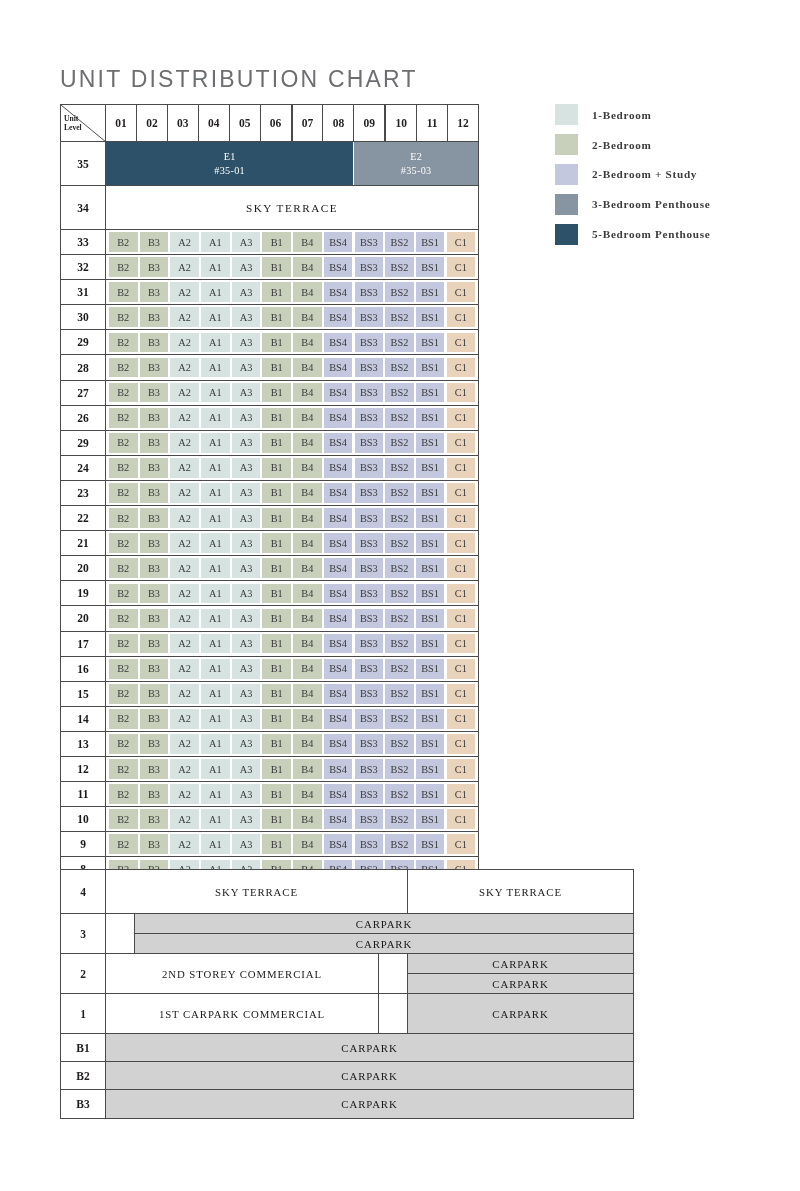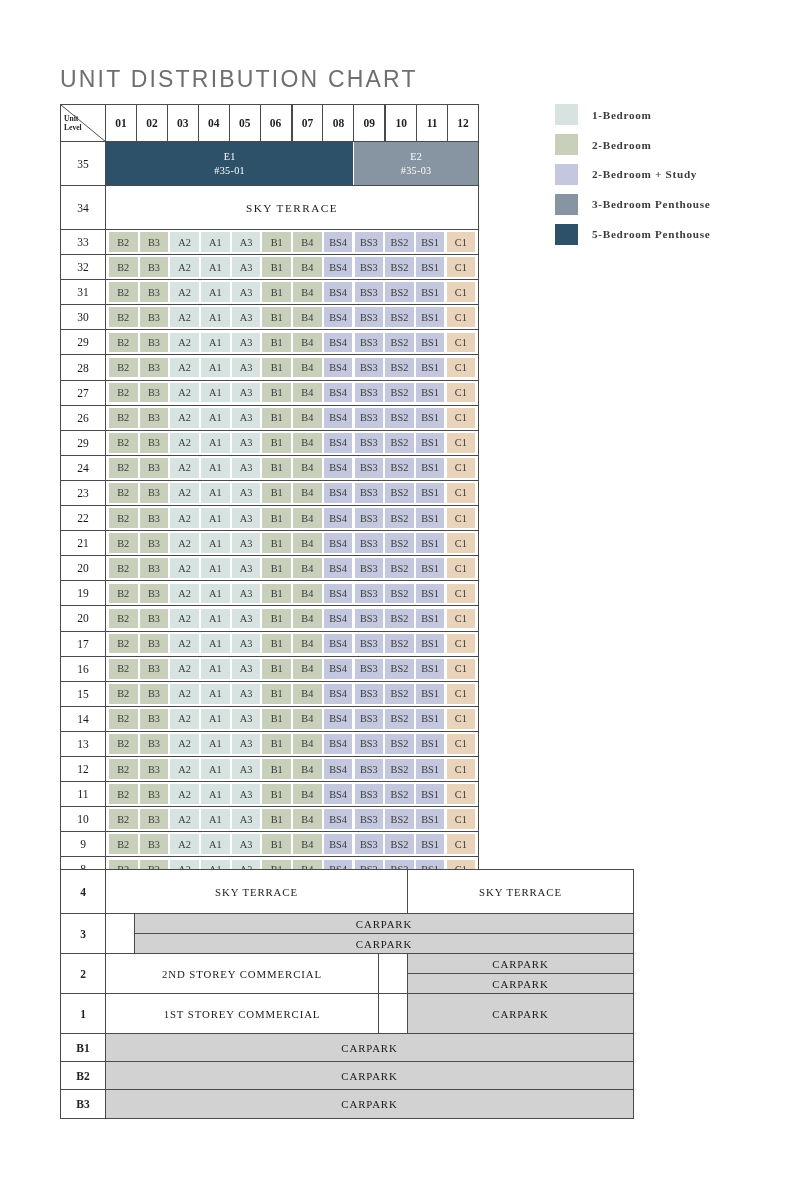--- a/index.html
+++ b/index.html
@@ -75,21 +75,21 @@
 
   .lvl-cell {
     width: 45px;
     flex: 0 0 45px;
     box-sizing: border-box;
     border-right: 1.4px solid #4a4a4a;
     display: flex;
     align-items: center;
     justify-content: center;
     font-size: 11.5px;
-    font-weight: normal;
+    font-weight: bold;
     background: #ffffff;
     color: #1a1a1a;
   }
 
   
   #header-row { height: 37px; }
   .corner-cell {
     width: 45px;
     flex: 0 0 45px;
     border-right: 1.4px solid #4a4a4a;
@@ -874,21 +874,21 @@
         <div class="b-gap"></div>
         <div class="b-right">
           <div class="b-right-cell bg-grey">CARPARK</div>
           <div class="b-right-cell bg-grey">CARPARK</div>
         </div>
       </div>
     </div>
     <div class="brow row-h1">
       <div class="b-lvl">1</div>
       <div class="b-main">
-        <div class="b-left" style="background: rgb(255, 255, 255);">1ST STOREY COMMERCIAL</div>
+        <div class="b-left" style="background: rgb(255, 255, 255);">1ST CARPARK COMMERCIAL</div>
         <div class="b-gap"></div>
         <div class="b-right">
           <div class="b-right-cell bg-grey">CARPARK</div>
         </div>
       </div>
     </div>
     <div class="brow row-hb">
       <div class="b-lvl">B1</div>
       <div class="b-main">
         <div class="b-full">CARPARK</div>

